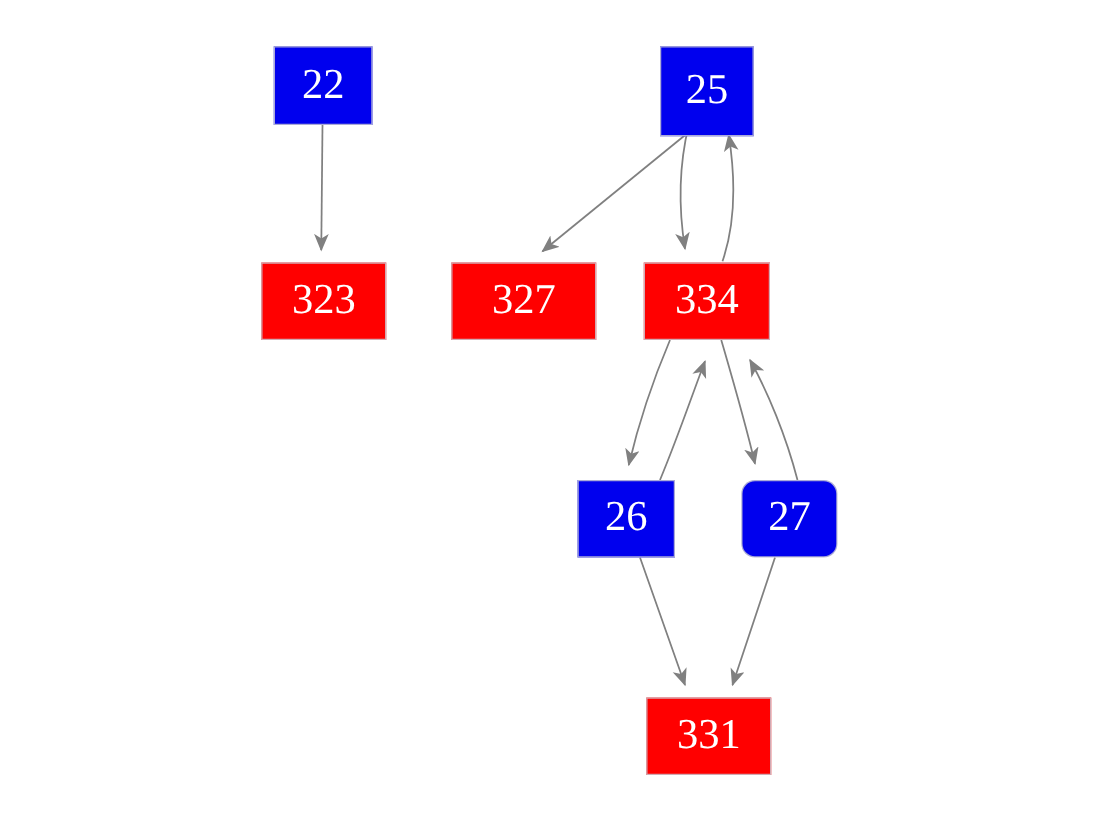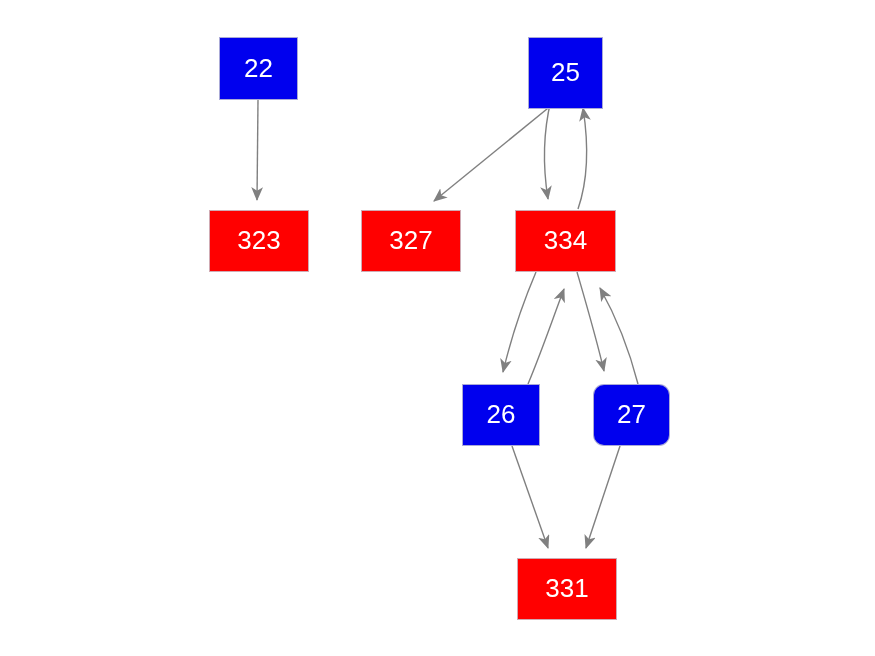--- a/index.html
+++ b/index.html
@@ -26,22 +26,22 @@
     height: 656px;
     pointer-events: none;
   }
   .graph-node {
     position: absolute;
     box-sizing: border-box;
     display: flex;
     align-items: center;
     justify-content: center;
     color: #ffffff;
-    font-family: Liberation Sans, sans-serif;
-    font-size: 26px;
+    font-family: Liberation Serif, serif;
+    font-size: 34px;
     font-weight: 400;
     line-height: 1;
     letter-spacing: 0px;
     border: 1px solid rgba(200,200,210,0.85);
     user-select: none;
   }
   .graph-node.blue {
     background: #0000ee;
   }
   .graph-node.red {
@@ -80,21 +80,21 @@
   <div id="node-group">
       <div class="graph-node blue" style="left: 219px; top: 37px; width: 79px; height: 63px; background: rgb(0, 0, 238);">
         <span class="node-label">22</span>
       </div>
       <div class="graph-node blue" style="left: 528px; top: 37px; width: 75px; height: 72px; background: rgb(0, 0, 238);">
         <span class="node-label">25</span>
       </div>
       <div class="graph-node red" style="left: 209px; top: 210px; width: 100px; height: 62px; background: rgb(255, 0, 0); align-items: center;">
         <span class="node-label">323</span>
       </div>
-      <div class="graph-node red" style="left: 361px; top: 210px; width: 100px; height: 62px; background: rgb(255, 0, 0);">
+      <div class="graph-node red" style="left: 361px; top: 210px; width: 116px; height: 62px; background: rgb(255, 0, 0);">
         <span class="node-label">327</span>
       </div>
       <div class="graph-node red" style="left: 515px; top: 210px; width: 101px; height: 62px; background: rgb(255, 0, 0);">
         <span class="node-label">334</span>
       </div>
       <div class="graph-node blue" style="left: 462px; top: 384px; width: 78px; height: 62px; background: rgb(0, 0, 238);">
         <span class="node-label">26</span>
       </div>
       <div class="graph-node blue" style="left: 593px; top: 384px; width: 77px; height: 62px; background: rgb(0, 0, 238); border-radius: 11px;">
         <span class="node-label">27</span>

